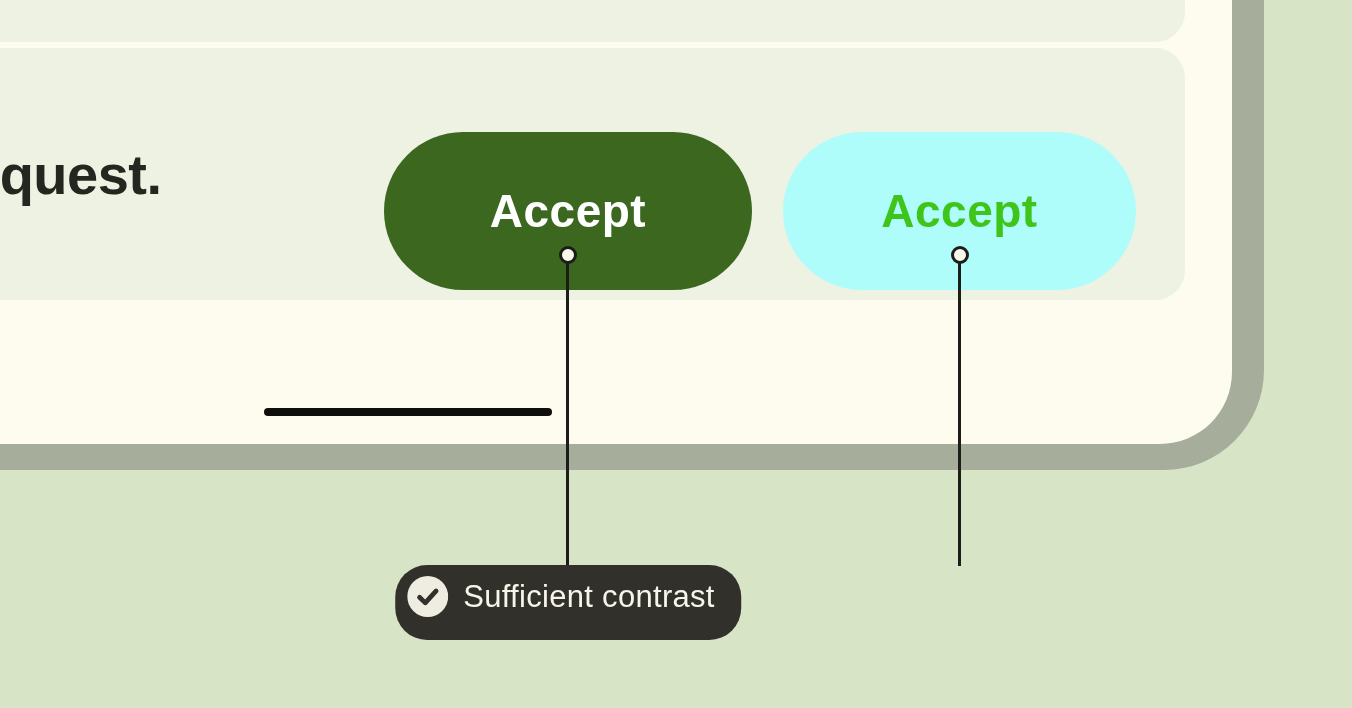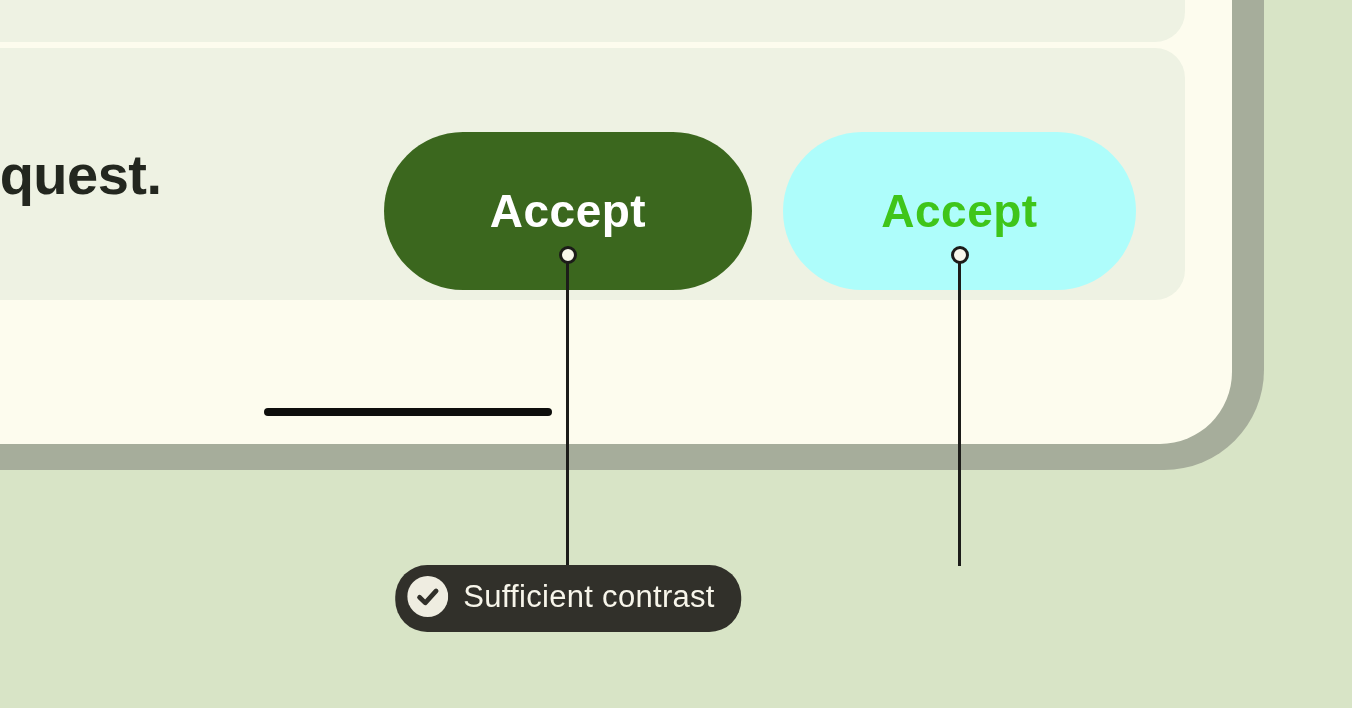--- a/index.html
+++ b/index.html
@@ -83,21 +83,21 @@
     background: #f8f7eb;
   }
   .anchor-dot.a1 { left: 559px; }
   .anchor-dot.a2 { left: 951px; }
   .callout {
     position: absolute; top: 565px; height: 63px;
     transform: translateX(-50%);
     background: var(--callout-bg, #31302a);
     border-radius: 32px;
     display: flex; align-items: center;
-    gap: 15px; padding: 0 26px 4px 12px;
+    gap: 15px; padding: 0 26px 12px 12px;
     white-space: nowrap;
   }
   .callout.k1 { left: 568px; }
   .callout.k2 { left: 960px; }
   .callout .txt {
     font-size: 31px; font-weight: 500;
     color: var(--callout-text, #f7f5ea);
     letter-spacing: 0.3px;
   }
   .badge-icon { width: 41px; height: 41px; display: block; }

